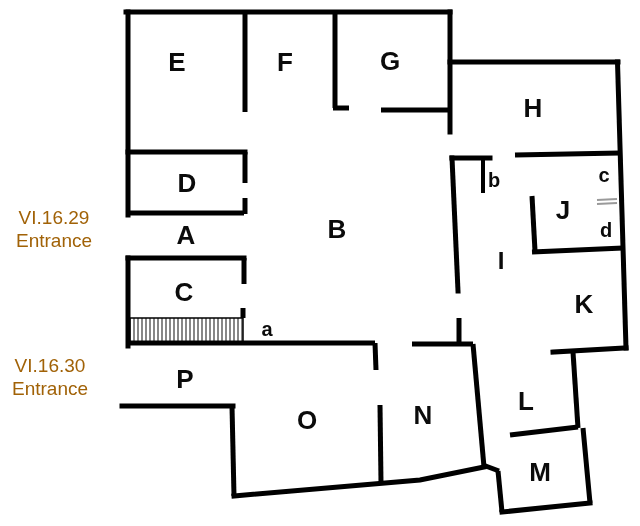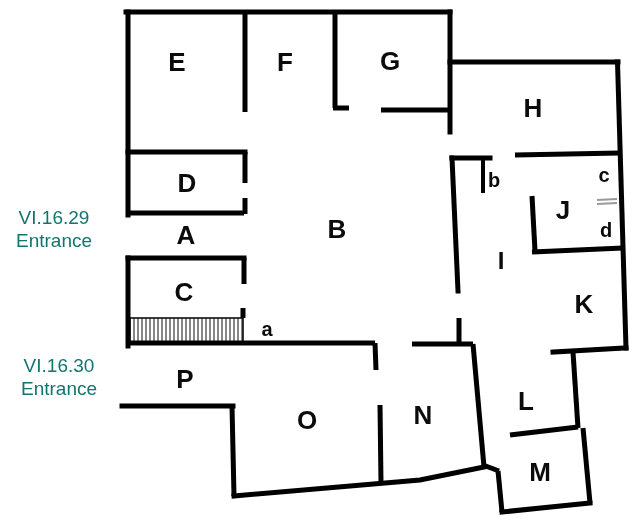--- a/index.html
+++ b/index.html
@@ -29,21 +29,21 @@
     color:#0b0b0b;
     white-space:nowrap;
     line-height:1;
   }
   .entrance-label{
     position:absolute;
     width:100px;
     text-align:center;
     font-size:19px;
     font-weight:400;
-    color:#0f766e;
+    color:#a16207;
     line-height:23px;
     white-space:nowrap;
   }
 </style>
 </head>
 <body>
 
 <div id="stage">
 
   <svg id="plan-svg" viewBox="0 0 640 526" xmlns="http://www.w3.org/2000/svg">
@@ -113,21 +113,21 @@
       <line x1="502" y1="512" x2="590" y2="503" stroke-linecap="square"></line>
       <line x1="590" y1="503" x2="583" y2="428"></line>
       <line x1="510" y1="435" x2="578" y2="427"></line>
     </g>
   </svg>
 
   <div class="entrance-label" style="left:4px;top:206px;">
     <div>VI.16.29</div>
     <div>Entrance</div>
   </div>
-  <div class="entrance-label" style="left:9px;top:354px;">
+  <div class="entrance-label" style="left:0;top:354px;">
     <div>VI.16.30</div>
     <div>Entrance</div>
   </div>
 
   <span class="room-label" style="left:177px;top:62px;">E</span>
   <span class="room-label" style="left:285px;top:62px;">F</span>
   <span class="room-label" style="left:390px;top:61px;">G</span>
   <span class="room-label" style="left:533px;top:108px;">H</span>
   <span class="room-label" style="left:187px;top:183px;">D</span>
   <span class="room-label" style="left:186px;top:235px;">A</span>

